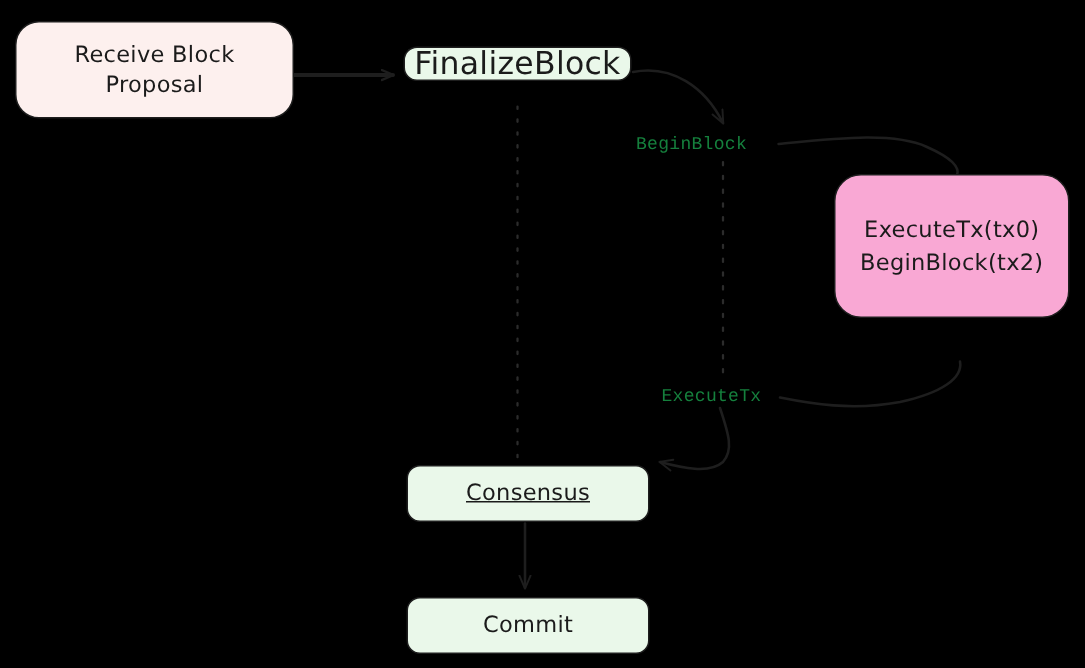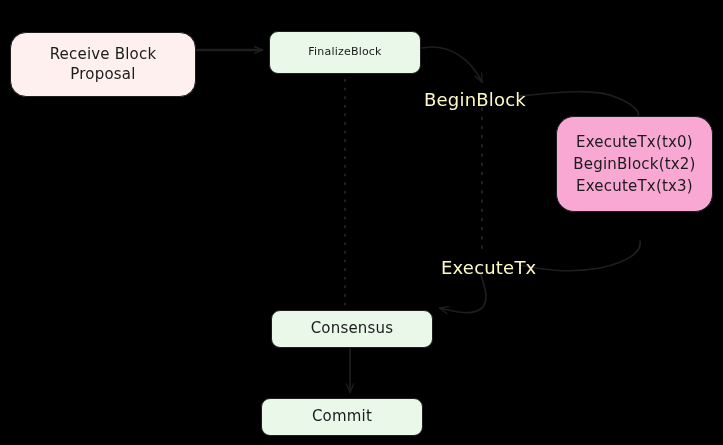--- a/index.html
+++ b/index.html
@@ -39,30 +39,29 @@
     letter-spacing: 0.2px;
   }
   .node-receive-block-proposal {
     left: 10px;
     top: 14px;
     width: 186px;
     height: 65px;
     background: #fdf0ee;
     border-radius: 16px;
     font-size: 15px;
-    margin-top: 18px;
   }
   .node-finalize-block {
     left: 269px;
     top: 31px;
     width: 152px;
-    height: 43px;
+    height: 23px;
     background: #eaf8ea;
     border-radius: 9px;
-    font-size: 11px;
+    font-size: 21px;
   }
   .node-execute-tx {
     left: 556px;
     top: 116px;
     width: 157px;
     height: 96px;
     background: #f9a8d4;
     border-radius: 18px;
     font-size: 15px;
     flex-direction: column;
@@ -73,36 +72,38 @@
     line-height: 1.48;
   }
   .node-consensus {
     left: 271px;
     top: 310px;
     width: 162px;
     height: 38px;
     background: #eaf8ea;
     border-radius: 9px;
     font-size: 15px;
+    text-decoration: underline;
   }
   .node-commit {
-    left: 261px;
+    left: 271px;
     top: 398px;
     width: 162px;
     height: 38px;
     background: #eaf8ea;
     border-radius: 9px;
     font-size: 15px;
   }
   .edge-label {
     position: absolute;
-    color: #fef9c3;
-    font-size: 18px;
+    color: #15803d;
+    font-size: 12px;
     letter-spacing: 0.2px;
     white-space: nowrap;
+    font-family: Liberation Mono, monospace;
   }
   .label-begin-block {
     left: 424px;
     top: 89px;
   }
   .label-end-block {
     left: 441px;
     top: 257px;
   }
 </style>
@@ -155,21 +156,20 @@
   </svg>
 
   <div class="node node-receive-block-proposal">Receive Block
 Proposal</div>
 
   <div class="node node-finalize-block">FinalizeBlock</div>
 
   <div class="node node-execute-tx">
     <span class="tx-line">ExecuteTx(tx0)</span>
     <span class="tx-line">BeginBlock(tx2)</span>
-    <span class="tx-line">ExecuteTx(tx3)</span>
   </div>
 
   <div class="node node-consensus">Consensus</div>
 
   <div class="node node-commit">Commit</div>
 
   <div class="edge-label label-begin-block">BeginBlock</div>
 
   <div class="edge-label label-end-block">ExecuteTx</div>
 

